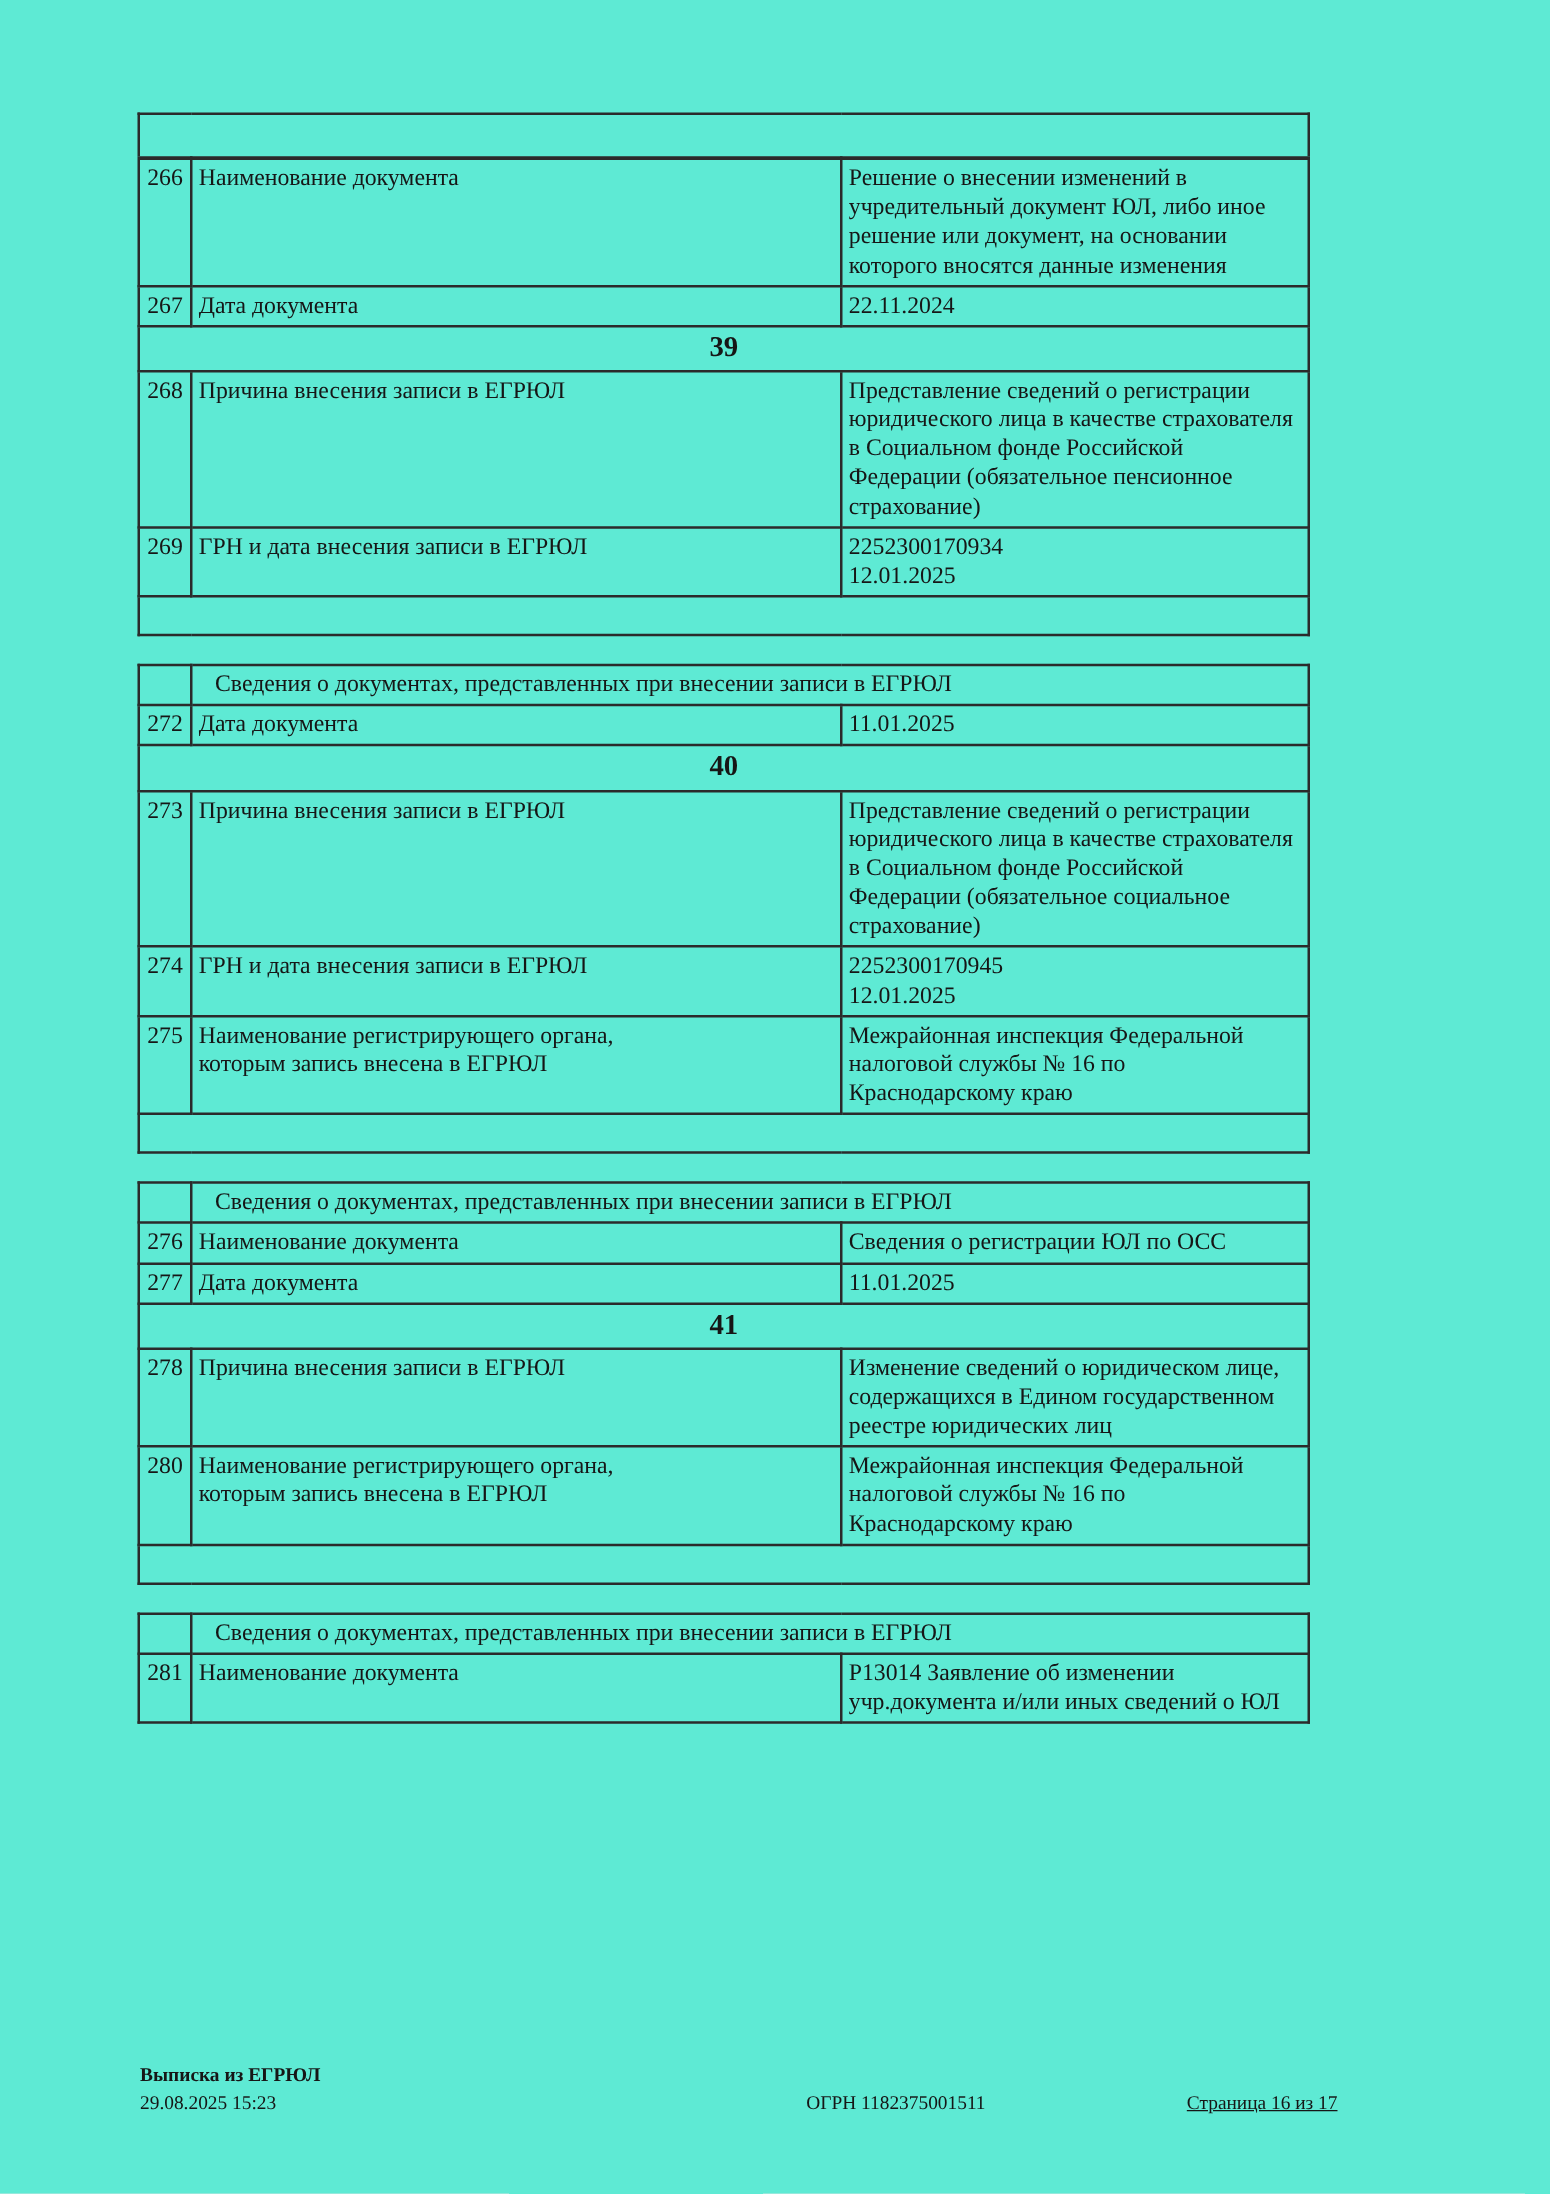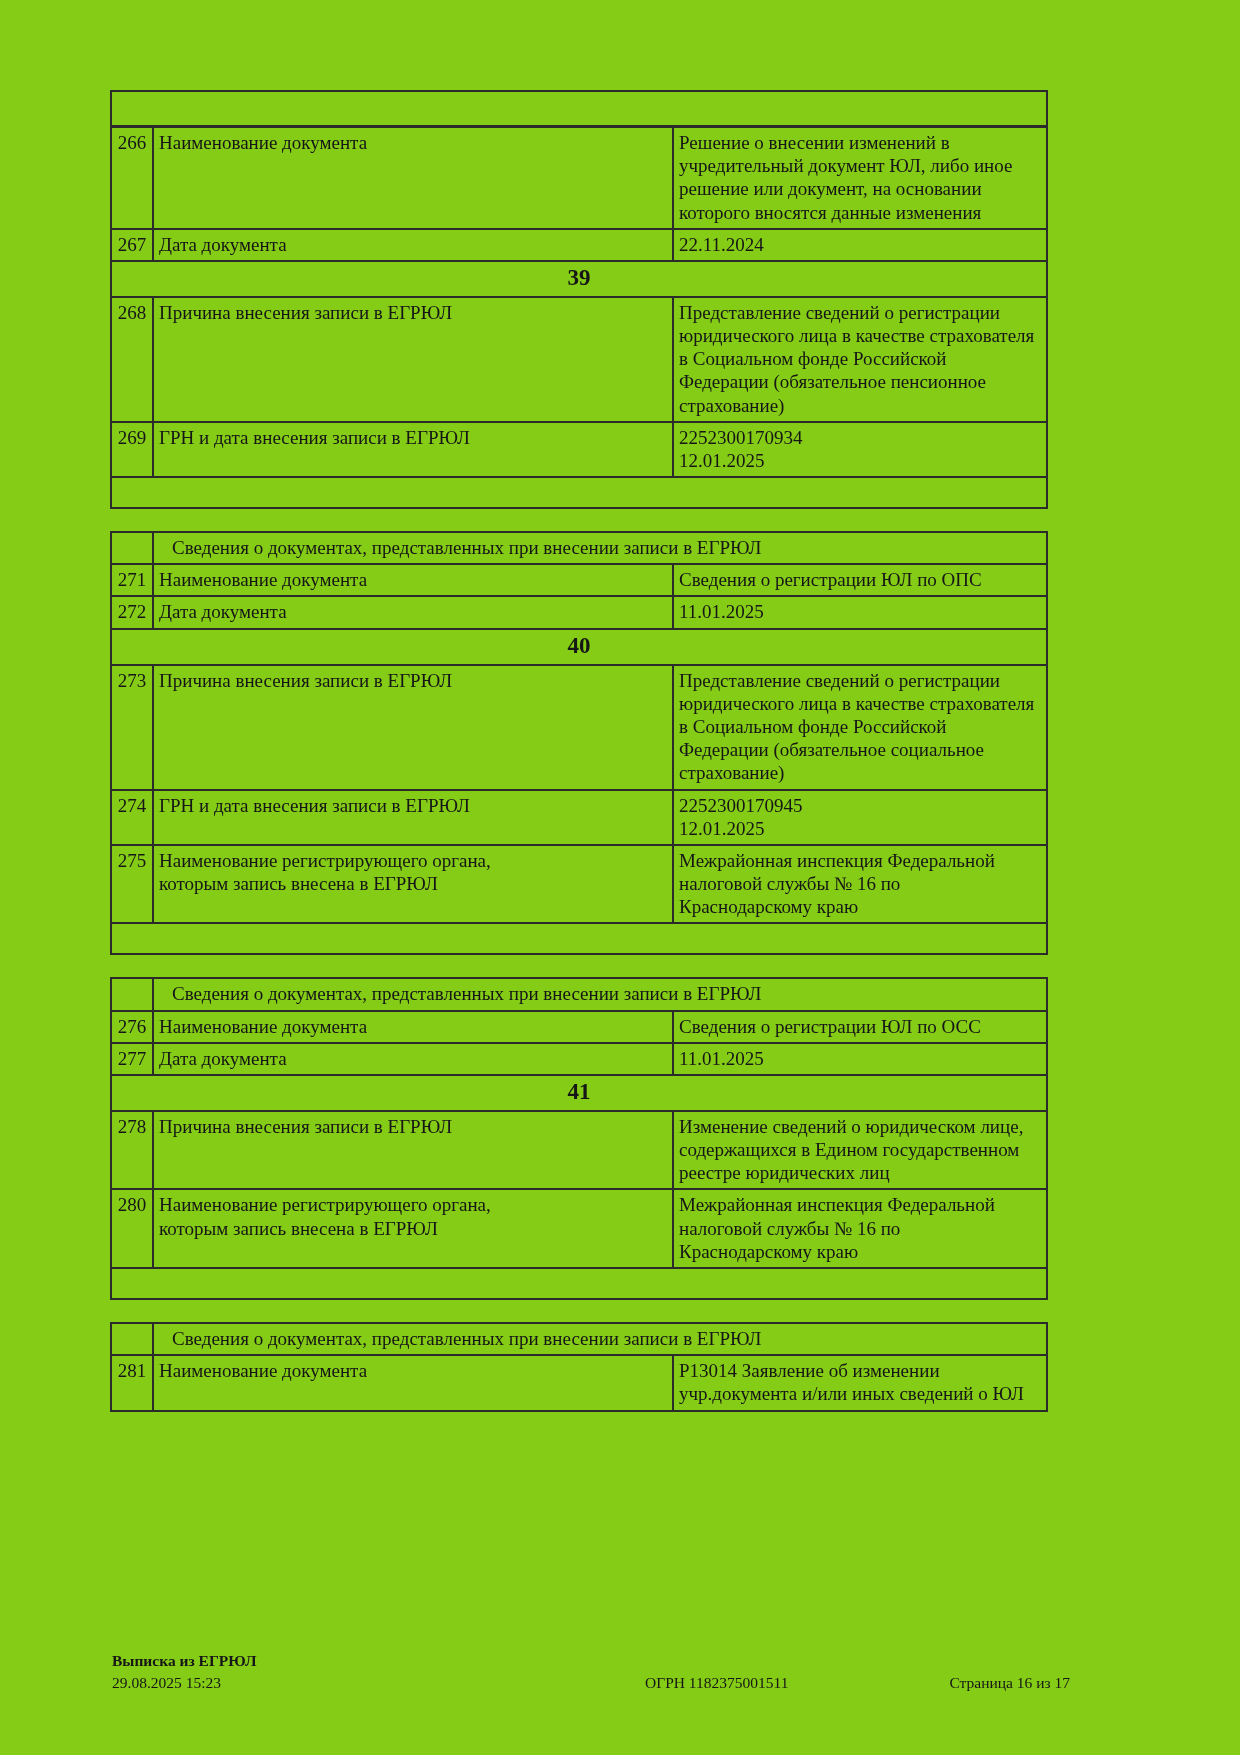--- a/index.html
+++ b/index.html
@@ -1,20 +1,20 @@
 <!DOCTYPE html>
 <html lang="ru"><head>
 <meta charset="utf-8">
 <style>
   html, body { margin: 0; padding: 0; background: #e8e8e8; }
   .page {
     position: relative;
     width: 1240px;
     height: 1755px;
-    background: #84cc16;
+    background: #5eead4;
     font-family: "Liberation Serif", "DejaVu Serif", serif;
     color: #161616;
     overflow: hidden;
   }
   .table-area {
     position: absolute;
     left: 110px;
     top: 90px;
     width: 936px;
   }
@@ -55,21 +55,21 @@
     top: 1650px;
     width: 1152px;
     height: 52px;
     font-size: 15.5px;
     line-height: 1.45;
     color: #161616;
   }
   .footer-left   { position: absolute; left: 112px; top: 0; }
   .footer-left .fl1 { font-weight: bold; }
   .footer-center { position: absolute; left: 645px; top: 22px; }
-  .footer-right  { position: absolute; right: 82px; top: 22px; }
+  .footer-right  { position: absolute; right: 82px; top: 22px; text-decoration: underline; }
 </style>
 </head>
 <body>
 
 <div class="page">
 
   <div class="table-area">
 
     <table class="egrul">
       <colgroup>
@@ -121,25 +121,20 @@
     <table class="egrul">
       <colgroup>
           <col class="c-num">
           <col class="c-label">
           <col class="c-value">
         </colgroup>
       <tbody>
           <tr class="docs-header-row">
         <td class="num-cell"></td>
         <td class="docs-header-cell" colspan="2">Сведения о документах, представленных при внесении записи в ЕГРЮЛ</td>
-      </tr>
-      <tr>
-        <td class="num-cell">271</td>
-        <td class="label-cell">Наименование документа</td>
-        <td class="value-cell">Сведения о регистрации ЮЛ по ОПС</td>
       </tr>
       <tr>
         <td class="num-cell">272</td>
         <td class="label-cell">Дата документа</td>
         <td class="value-cell">11.01.2025</td>
       </tr>
       <tr class="section-row">
         <td colspan="3">40</td>
       </tr>
       <tr>

